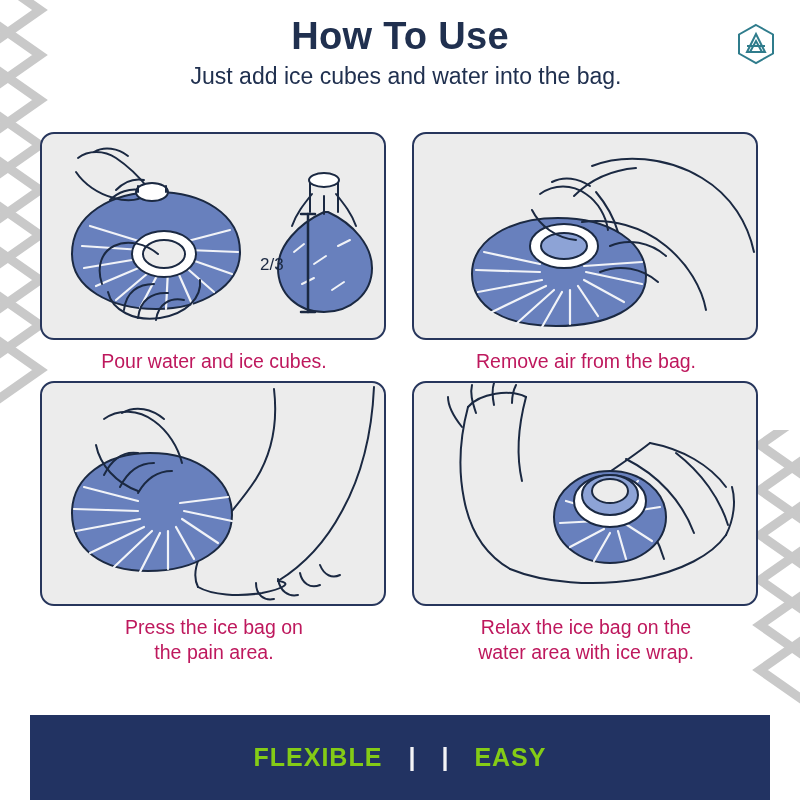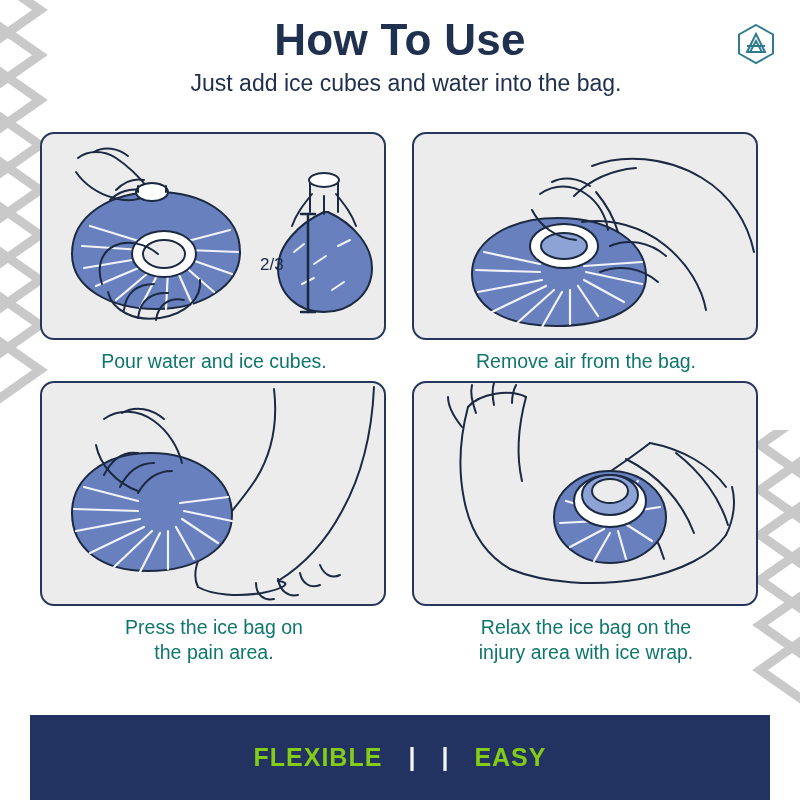--- a/index.html
+++ b/index.html
@@ -41,21 +41,21 @@
 
   
   .header {
     position: absolute;
     top: 14px;
     left: 0;
     width: 800px;
     text-align: center;
   }
   .title {
-    font-size: 44px;
+    font-size: 38px;
     font-weight: bold;
     color: #20304f;
     letter-spacing: 0.3px;
     margin: 0;
     line-height: 1.18;
   }
   .subtitle {
     font-size: 23px;
     color: #20304f;
     margin: 4px 0 0 0;
@@ -92,21 +92,21 @@
     border: 2px solid #27365c;
     border-radius: 14px;
     box-sizing: border-box;
     overflow: hidden;
     position: relative;
   }
   .caption {
     margin-top: 9px;
     text-align: center;
     font-size: 19.5px;
-    color: #0f766e;
+    color: #be185d;
     line-height: 1.25;
   }
   .step-2 .panel, .step-3 .panel, .step-4 .panel { height: 208px; }
   .row2 .panel { height: 225px; }
 
   
   .footer {
     position: absolute;
     left: 30px;
     bottom: 0;
@@ -365,21 +365,21 @@
             </g>
 
             <ellipse cx="196" cy="118" rx="36" ry="26" fill="#ffffff" stroke="#1b2942"></ellipse>
             <ellipse cx="196" cy="112" rx="28" ry="20" fill="#8da3d6" stroke="#1b2942"></ellipse>
             <ellipse cx="196" cy="108" rx="18" ry="12" fill="#ececec" stroke="#1b2942"></ellipse>
           </g>
         </svg>
       </div>
       <div class="caption">
         <span>Relax the ice bag on the</span><br>
-        <span>injury area with ice wrap.</span>
+        <span>water area with ice wrap.</span>
       </div>
     </div>
 
   </div>
 
   <div class="footer">
     <span class="footer-item">FLEXIBLE</span>
     <span class="footer-sep">|</span>
     <span class="footer-sep">|</span>
     <span class="footer-item">EASY</span>

